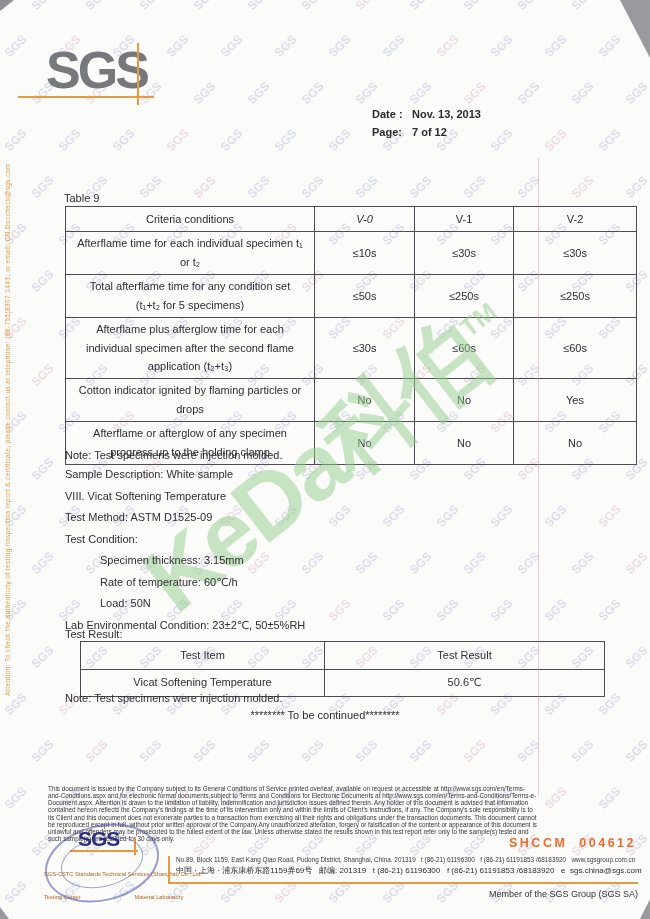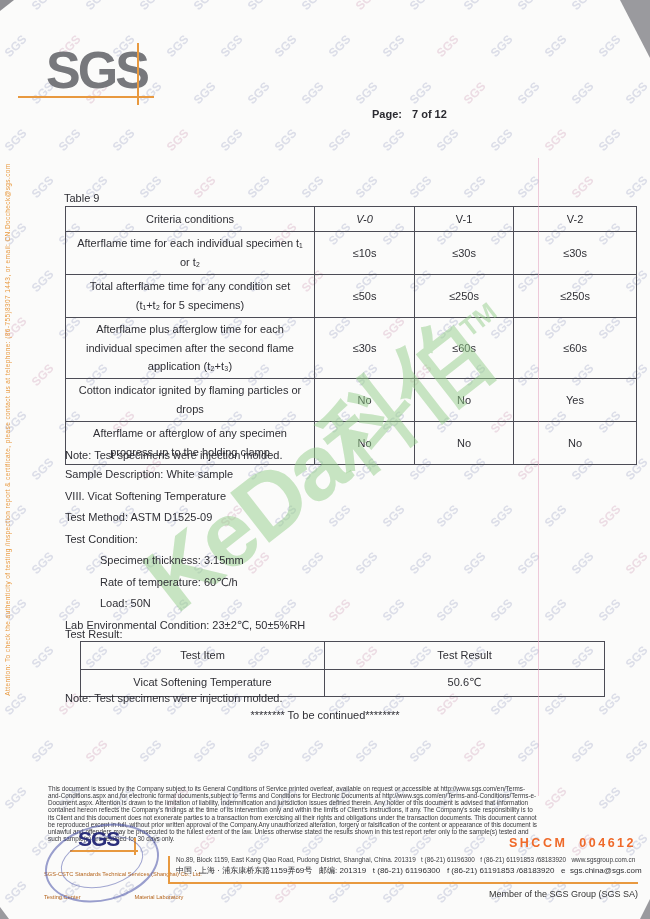--- a/index.html
+++ b/index.html
@@ -351,20 +351,24 @@
   <div id="corner-bl" class="corner"></div>
 
   <div id="side-note">Attention: To check the authenticity of testing /inspection report &amp; certificate, please contact us at telephone: (86-755)8307 1443, or email: CN.Doccheck@sgs.com</div>
 
   <div id="sgs-logo-text">SGS</div>
   <div id="sgs-logo-hline"></div>
   <div id="sgs-logo-vline"></div>
 
   <div id="doc-info">
     <div class="info-row">
+      <span class="info-label">Date :</span>
+      <span class="info-value">Nov. 13, 2013</span>
+    </div>
+    <div class="info-row">
       <span class="info-label">Page:</span>
       <span class="info-value">7 of 12</span>
     </div>
   </div>
 
   <div id="table1-caption" class="content">Table 9</div>
   <table id="table1">
     <tbody>
         <tr>
       <td class="c0" style="height:22px">Criteria conditions</td>

